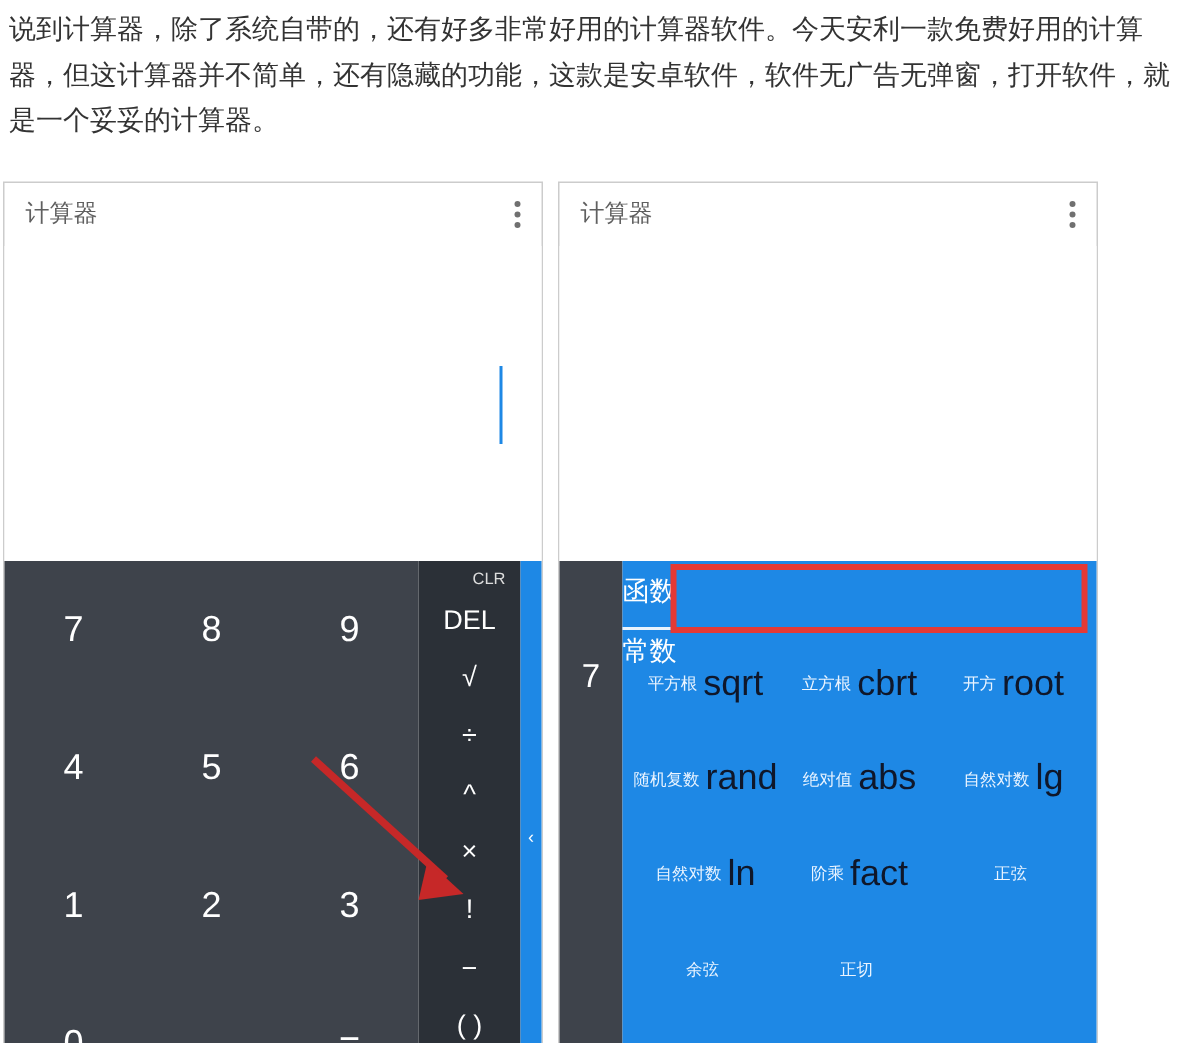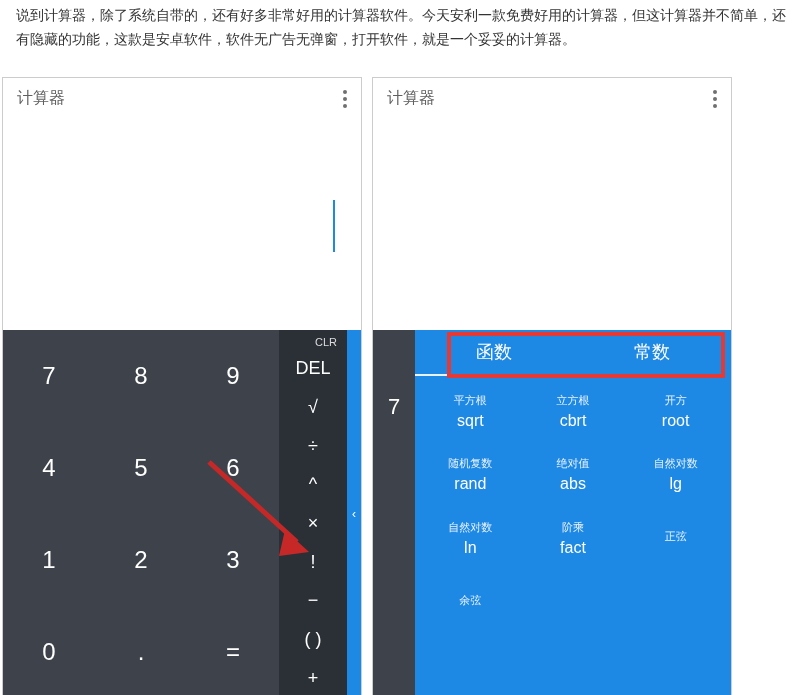--- a/index.html
+++ b/index.html
@@ -1,17 +1,17 @@
 <!DOCTYPE html>
 <html><head>
 <meta charset="utf-8">
 <style>
   * { box-sizing: border-box; margin: 0; padding: 0; }
   body { font-family: Arial, "Microsoft YaHei", sans-serif; background: #fff; width: 800px; }
-  .intro { font-size: 14px; color: #333; line-height: 1.7; padding: 4px 6px 8px 16px; }
+  .intro { font-size: 18px; color: #333; line-height: 1.7; padding: 4px 6px 8px 6px; }
   .shots { display: flex; gap: 10px; padding: 0 2px; margin-top: 17px; }
   .phone { width: 360px; height: 622px; border: 1px solid #ccc; background: #fff; display: flex; flex-direction: column; position: relative; }
   .titlebar { height: 42px; display: flex; align-items: center; justify-content: space-between; padding: 0 14px; color: #606060; font-size: 16px; }
   .menu-dots { display: flex; flex-direction: column; gap: 3px; }
   .menu-dots span { width: 4px; height: 4px; border-radius: 50%; background: #707070; }
   .display-area { flex: 0 0 210px; position: relative; background: #fff; }
   .cursor-bar { position: absolute; right: 26px; top: 80px; width: 2px; height: 52px; background: #1e88e5; }
   
   .keypad-wrap { flex: 1; display: flex; position: relative; }
   .num-col { flex: 1; background: #3e434b; display: grid; grid-template-columns: repeat(3,1fr); grid-template-rows: repeat(4,1fr); color: #fff; font-size: 24px; }
@@ -19,28 +19,28 @@
   .op-col { width: 68px; background: #2b3037; display: flex; flex-direction: column; color: #fff; font-size: 18px; }
   .op-col .clr { font-size: 11px; text-align: right; padding: 6px 10px 0 0; color: #ddd; height: 20px; }
   .op-col .cell { flex: 1; display: flex; align-items: center; justify-content: center; }
   .expand-strip { width: 14px; background: #1e88e5; display: flex; align-items: center; justify-content: center; color: #fff; font-size: 12px; }
   
   .arrow-svg { position: absolute; left: 196px; top: 126px; width: 130px; height: 120px; pointer-events: none; }
   
   .right-body { flex: 1; display: flex; position: relative; }
   .sliver { width: 42px; background: #3e434b; color: #fff; display: flex; align-items: flex-start; justify-content: center; padding-top: 64px; font-size: 22px; }
   .func-panel { flex: 1; background: #1e88e5; color: #fff; display: flex; flex-direction: column; position: relative; }
-  .tab-row { height: 44px; display: flex; align-items: center; }
+  .tab-row { height: 44px; display: flex; align-items: flex-start; flex-direction: column; }
   .tab { flex: 1; text-align: center; font-size: 18px; padding: 8px 0; }
   .tab-underline { height: 2px; background: rgba(255,255,255,0.9); width: 50%; margin-left: 0; }
   .red-box { position: absolute; top: 2px; left: 32px; right: 6px; height: 46px; border: 4px solid #e53935; pointer-events: none; }
   .fn-grid { flex: 1; display: grid; grid-template-columns: repeat(3,1fr); grid-template-rows: repeat(5,1fr); padding: 4px 4px 0 4px; }
-  .fn-cell { display: flex; flex-direction: column; align-items: center; justify-content: center; gap: 4px; }
+  .fn-cell { display: flex; flex-direction: row; align-items: center; justify-content: center; gap: 4px; }
   .fn-cell .zh { font-size: 11px; color: #eaf4ff; }
-  .fn-cell .en { font-size: 16px; font-weight: 300; color: #ffffff; }
+  .fn-cell .en { font-size: 24px; font-weight: 300; color: #0f172a; }
   .fn-cell.last .en { font-size: 12px; }
 </style>
 </head>
 <body>
 
 <p class="intro">说到计算器，除了系统自带的，还有好多非常好用的计算器软件。今天安利一款免费好用的计算器，但这计算器并不简单，还有隐藏的功能，这款是安卓软件，软件无广告无弹窗，打开软件，就是一个妥妥的计算器。</p>
 
 <div class="shots">
 
   <div class="phone">
@@ -143,18 +143,22 @@
               <span class="en">fact</span>
             </div>
           <div class="fn-cell last">
               <span class="zh">正弦</span>
               <span class="en"></span>
             </div>
           <div class="fn-cell last">
               <span class="zh">余弦</span>
               <span class="en"></span>
             </div>
+          <div class="fn-cell last">
+              <span class="zh">正切</span>
+              <span class="en"></span>
+            </div>
         </div>
       </div>
     </div>
   </div>
 
 </div>
 
 </body></html>

